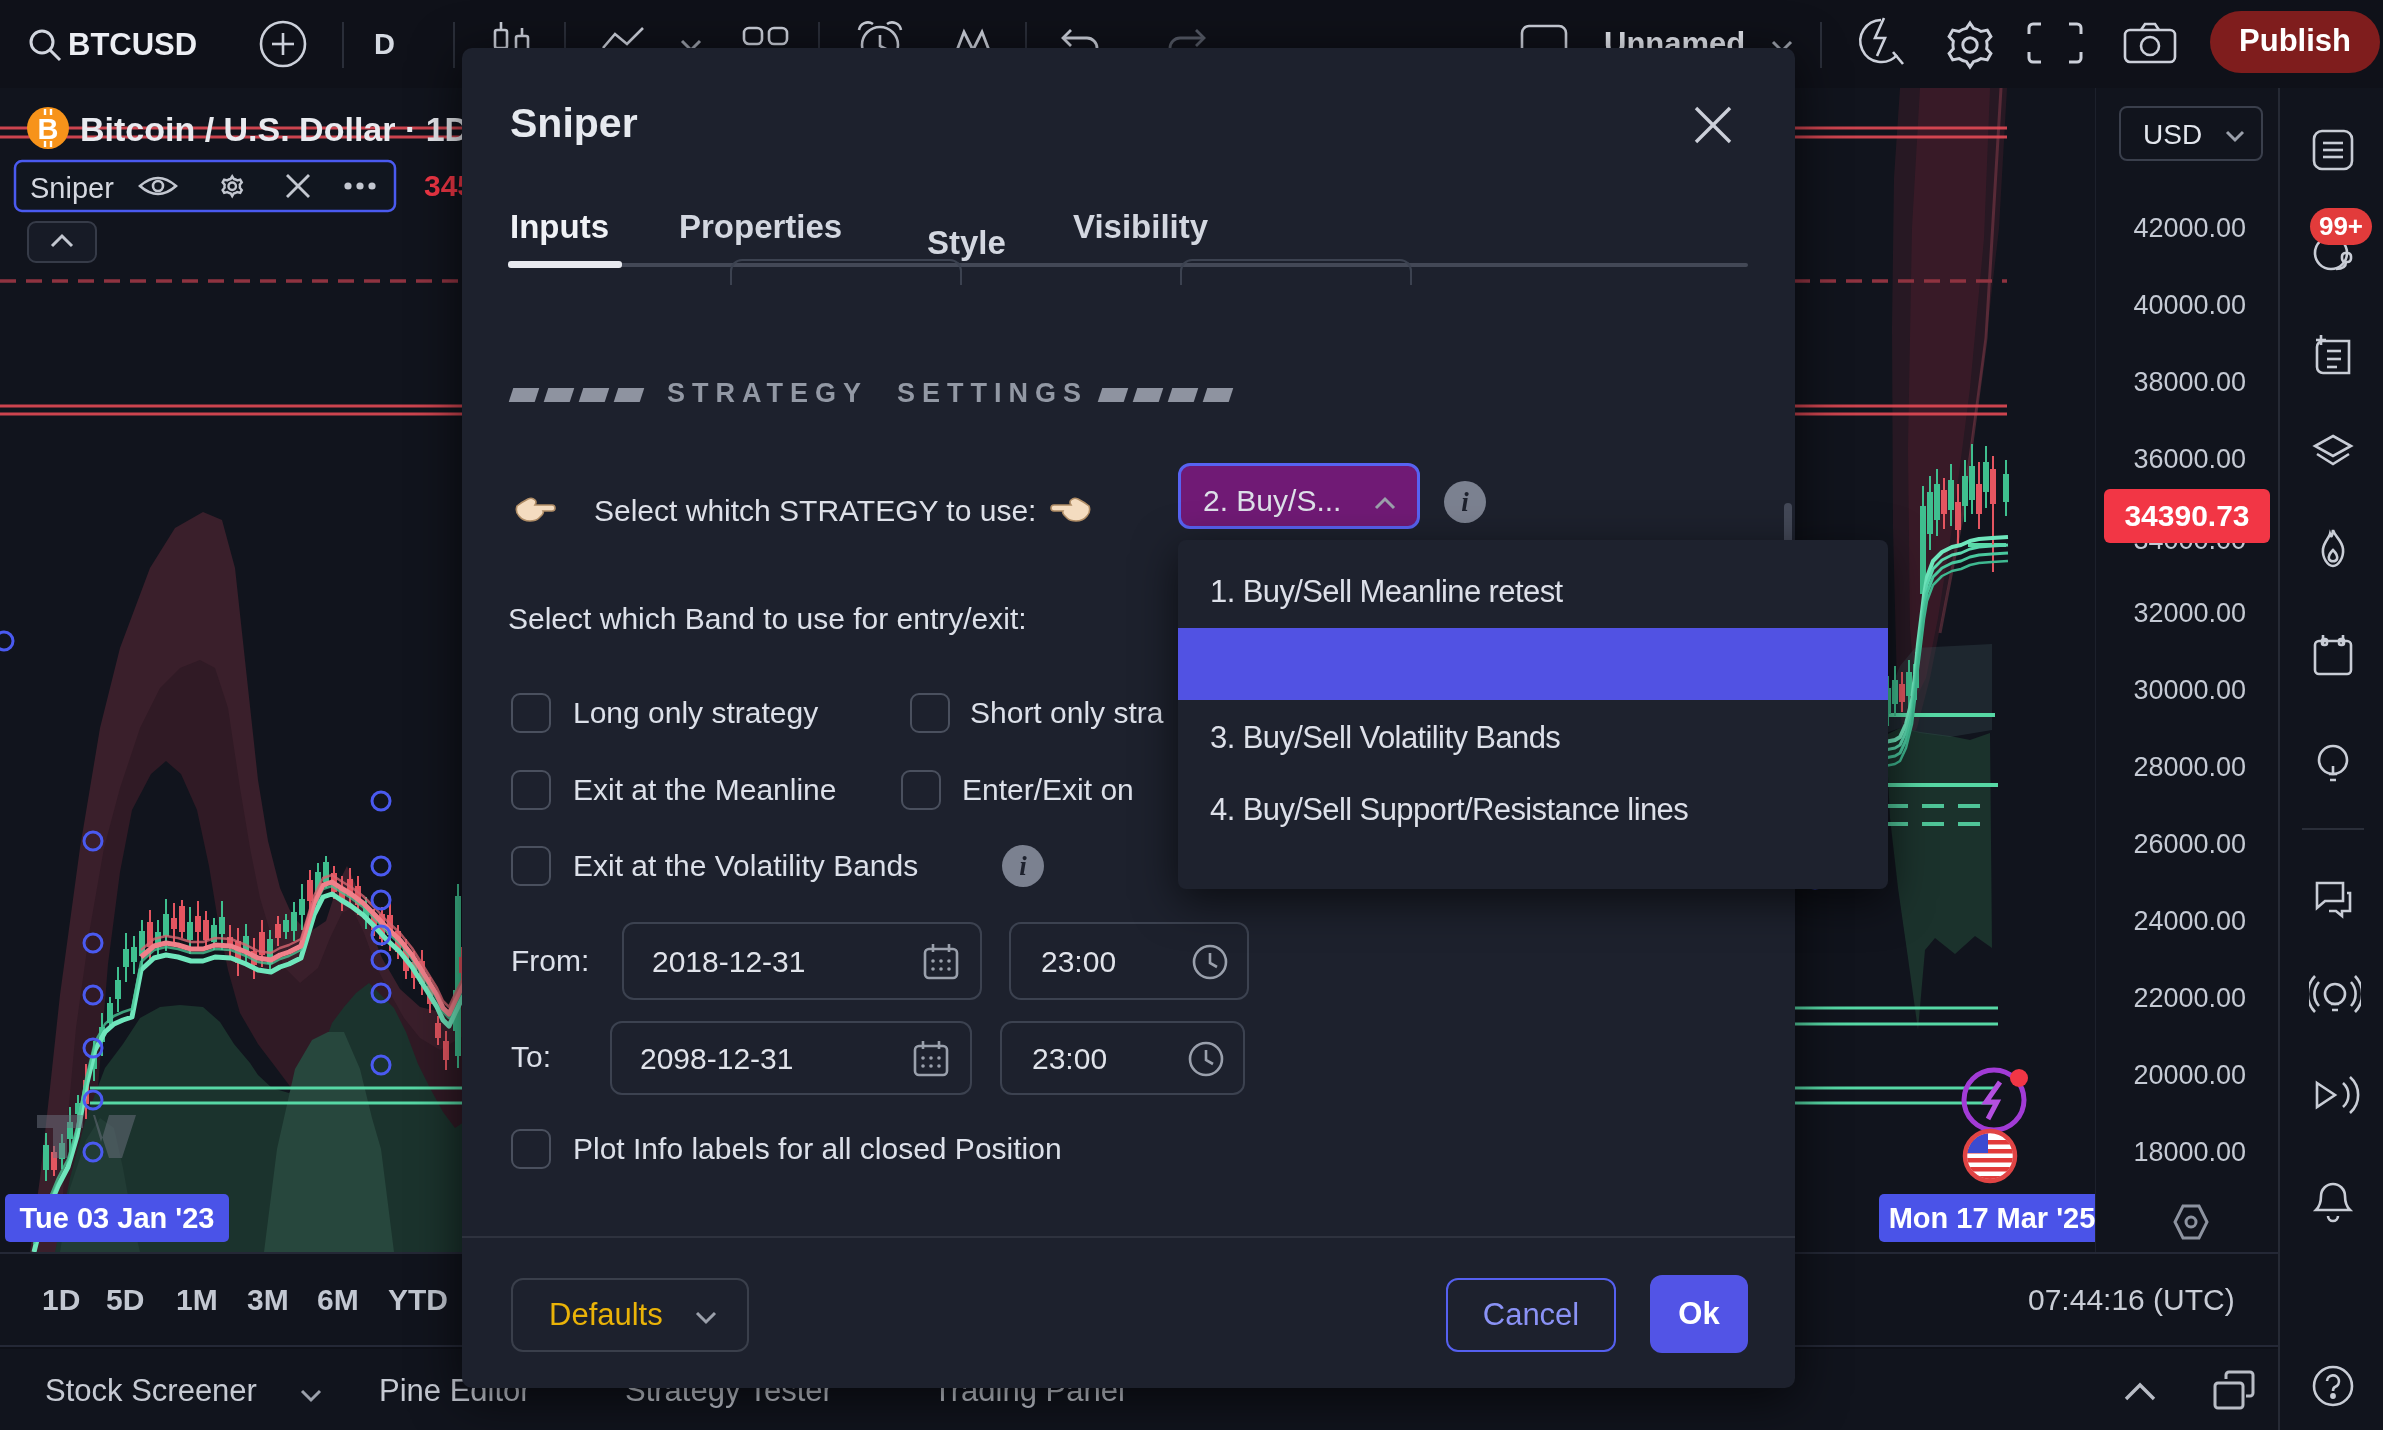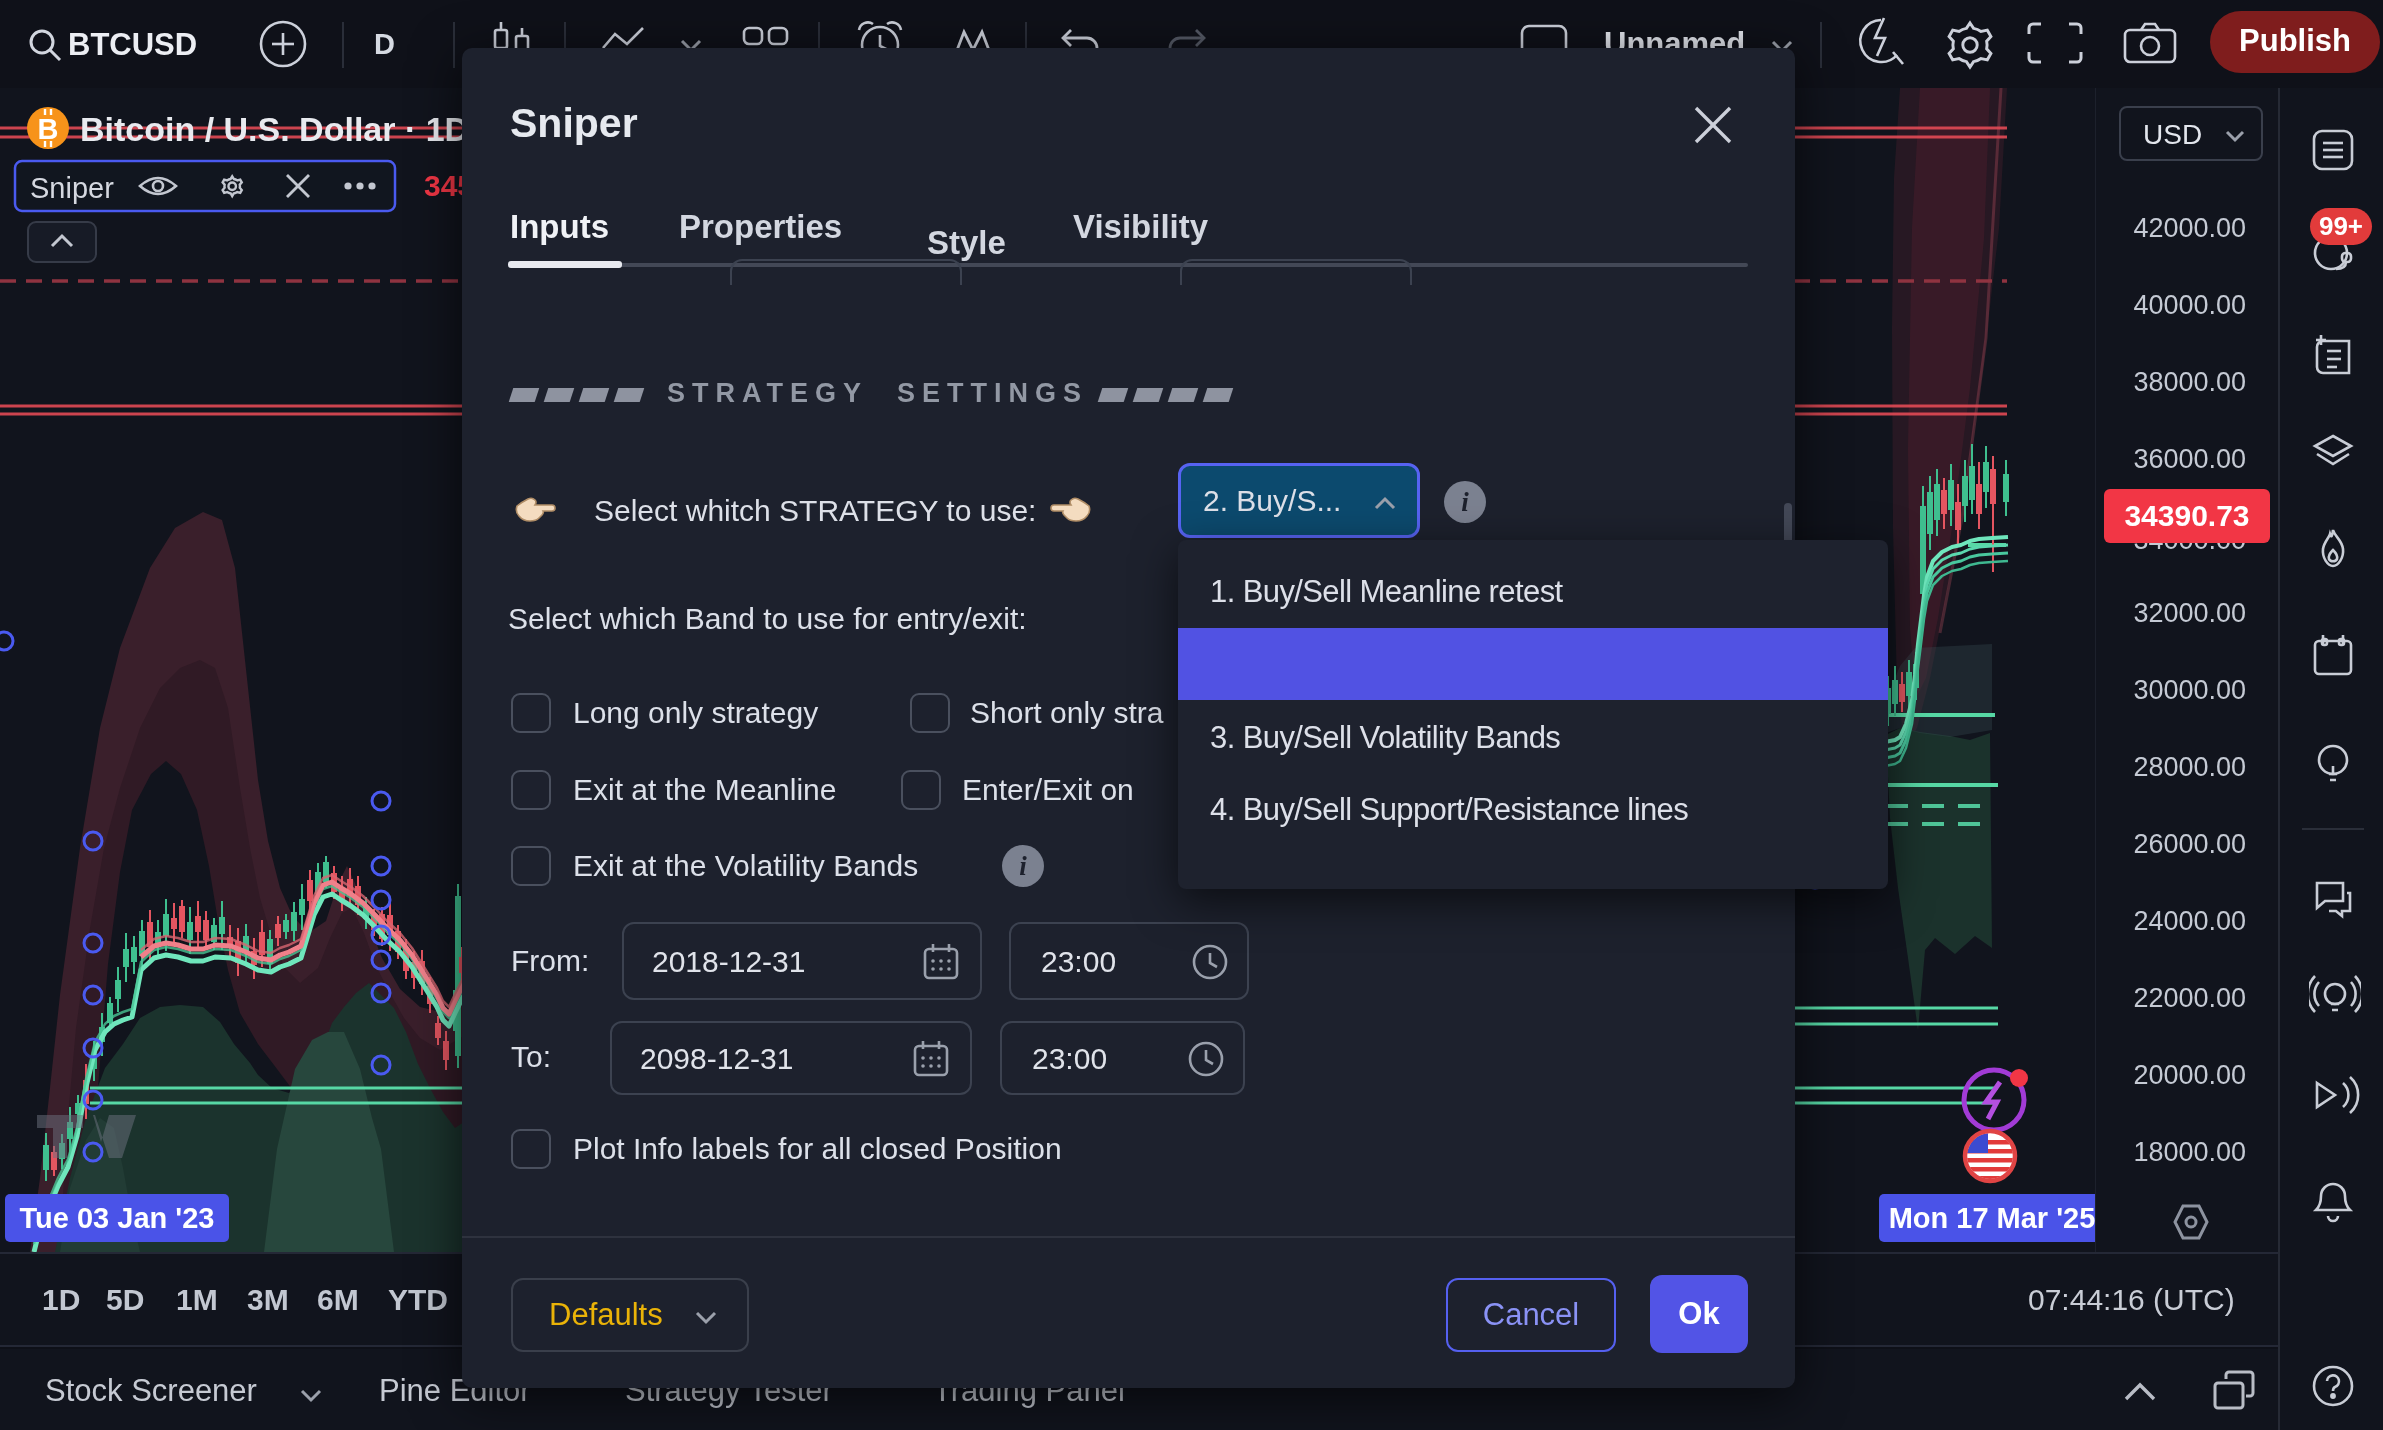--- a/index.html
+++ b/index.html
@@ -433,21 +433,21 @@
     <div class="abs" style="left:0;top:1188px;width:1333px;height:2px;background:#2e323e"></div>
     <div class="abs" style="left:49px;top:1230px;width:238px;height:74px;border:2px solid #3a3f4b;border-radius:12px">
       <span style="position:absolute;left:36px;top:17px;font-size:31px;color:#eab308">Defaults</span>
       <svg style="position:absolute;right:28px;top:29px" width="26" height="17" viewBox="0 0 26 17" fill="none" stroke="#9ba0ab" stroke-width="3">
         <polyline points="4,4 13,13 22,4"></polyline>
       </svg>
     </div>
     <div class="abs" style="left:984px;top:1230px;width:170px;height:74px;border:2px solid #5560ef;border-radius:12px;color:#8a92f5;font-size:31px;text-align:center;line-height:70px">Cancel</div>
     <div class="abs" style="left:1188px;top:1227px;width:98px;height:78px;background:#5254e6;border-radius:12px;color:#fff;font-size:31px;font-weight:600;text-align:center;line-height:78px">Ok</div>
   </div>
-<div class="abs" style="left:1178px;top:463px;width:242px;height:75px;background:#0c4a6e;border:3px solid #5763f2;border-radius:12px">
+<div class="abs" style="left:1178px;top:463px;width:242px;height:66px;background:#701a75;border:3px solid #5763f2;border-radius:12px">
     <span style="position:absolute;left:22px;top:18px;font-size:30px;color:#dde0e8">2. Buy/S...</span>
     <svg style="position:absolute;right:18px;top:28px" width="28" height="18" viewBox="0 0 28 18" fill="none" stroke="#9ba0ab" stroke-width="3">
       <polyline points="5,14 14,5 23,14"></polyline>
     </svg>
   </div>
 <div class="info" style="left:1444px;top:481px">i</div>
 <div id="menu" class="abs">
     <div class="abs" style="left:0;top:88px;width:710px;height:72px;background:#5152e3"></div>
     <div class="mitem" style="top:52px">1. Buy/Sell Meanline retest</div>
     <div class="mitem" style="top:198px">3. Buy/Sell Volatility Bands</div>

